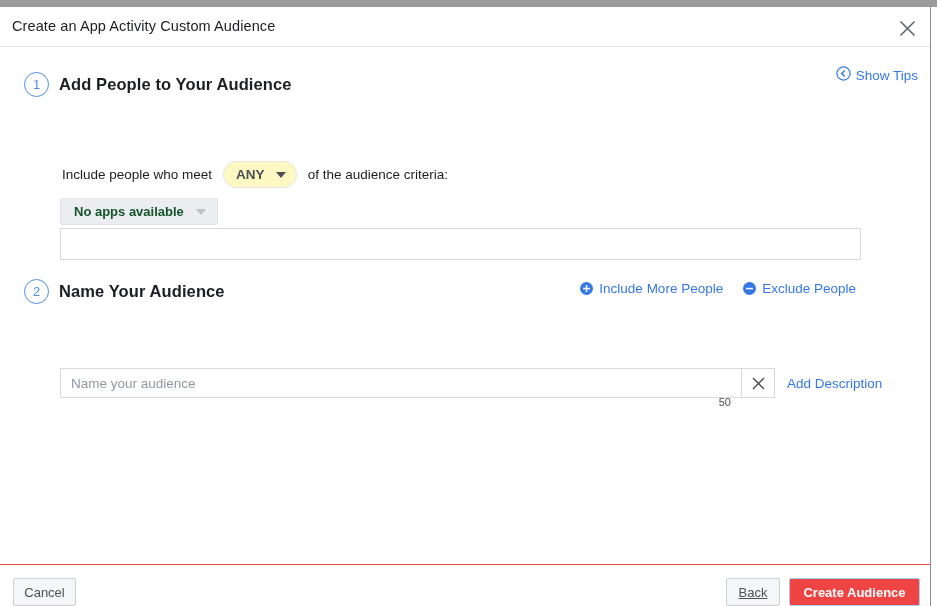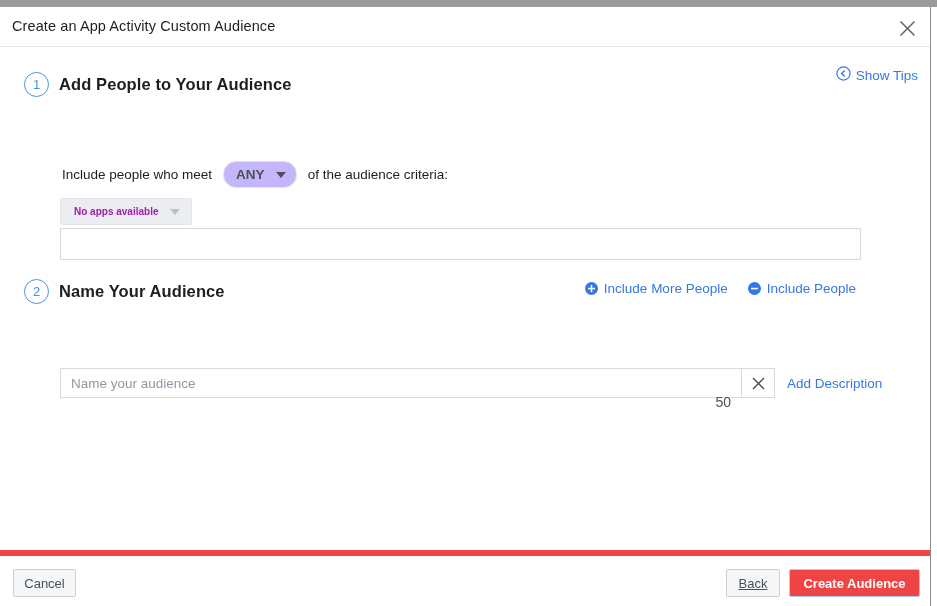--- a/index.html
+++ b/index.html
@@ -121,21 +121,21 @@
     position: absolute;
     left: 62px;
     top: 114px;
     display: flex;
     align-items: center;
     gap: 11px;
     font-size: 13.5px;
     color: #1c1e21;
   }
   .any-select {
-    background: #c4b5fd;
+    background: #fef9c3;
     border: 1px solid #e3e5e8;
     border-radius: 13px;
     padding: 5px 10px 5px 12px;
     display: flex;
     align-items: center;
     gap: 11px;
     font-size: 13.5px;
     font-weight: bold;
     color: #4b4f56;
     cursor: pointer;
@@ -156,23 +156,23 @@
     left: 60px;
     top: 151px;
     background: #ebedf0;
     border: 1px solid #e3e5e8;
     border-radius: 2px;
     height: 27px;
     padding: 0 11px 0 13px;
     display: flex;
     align-items: center;
     gap: 12px;
-    font-size: 10px;
+    font-size: 13px;
     font-weight: bold;
-    color: #a21caf;
+    color: #14532d;
     box-sizing: border-box;
     cursor: default;
   }
 
   
   .criteria-box {
     position: absolute;
     left: 60px;
     top: 181px;
     width: 801px;
@@ -224,21 +224,21 @@
     border: none;
     outline: none;
     font-family: "Liberation Sans", sans-serif;
     font-size: 13.5px;
     color: #1c1e21;
     padding: 0 10px;
     background: transparent;
   }
   .name-input::placeholder { color: #9197a3; }
   .char-count {
-    font-size: 14px;
+    font-size: 11px;
     color: #4b4f56;
     padding-right: 10px;
     margin-top: 38px;
   }
   .clear-btn {
     width: 34px;
     height: 30px;
     border: 1px solid #d7d9dc;
     box-sizing: border-box;
     background: #ffffff;
@@ -254,22 +254,22 @@
     cursor: pointer;
     white-space: nowrap;
   }
 
   
   .dialog-footer {
     position: absolute;
     left: 0;
     bottom: 0;
     width: 930px;
-    height: 56px;
-    border-top: 6px solid #ef4444;
+    height: 42px;
+    border-top: 1px solid #ef4444;
     box-sizing: border-box;
   }
   .btn {
     position: absolute;
     top: 13px;
     height: 28px;
     border-radius: 2px;
     font-size: 13px;
     display: flex;
     align-items: center;
@@ -368,21 +368,21 @@
         </span>
         <span>Include More People</span>
       </span>
       <span class="people-link">
         <span>
           <svg width="13" height="13" viewBox="0 0 13 13" aria-hidden="true" style="display:block;">
             <circle cx="6.5" cy="6.5" r="6.5" fill="#3578e5"></circle>
             <rect x="3" y="5.8" width="7" height="1.5" fill="#ffffff"></rect>
           </svg>
         </span>
-        <span>Include People</span>
+        <span>Exclude People</span>
       </span>
     </div>
 
     <div class="step" style="top:232px;">
       <div class="step-head">
         <div class="step-num">2</div>
         <div class="step-title">Name Your Audience</div>
       </div>
     </div>
 

